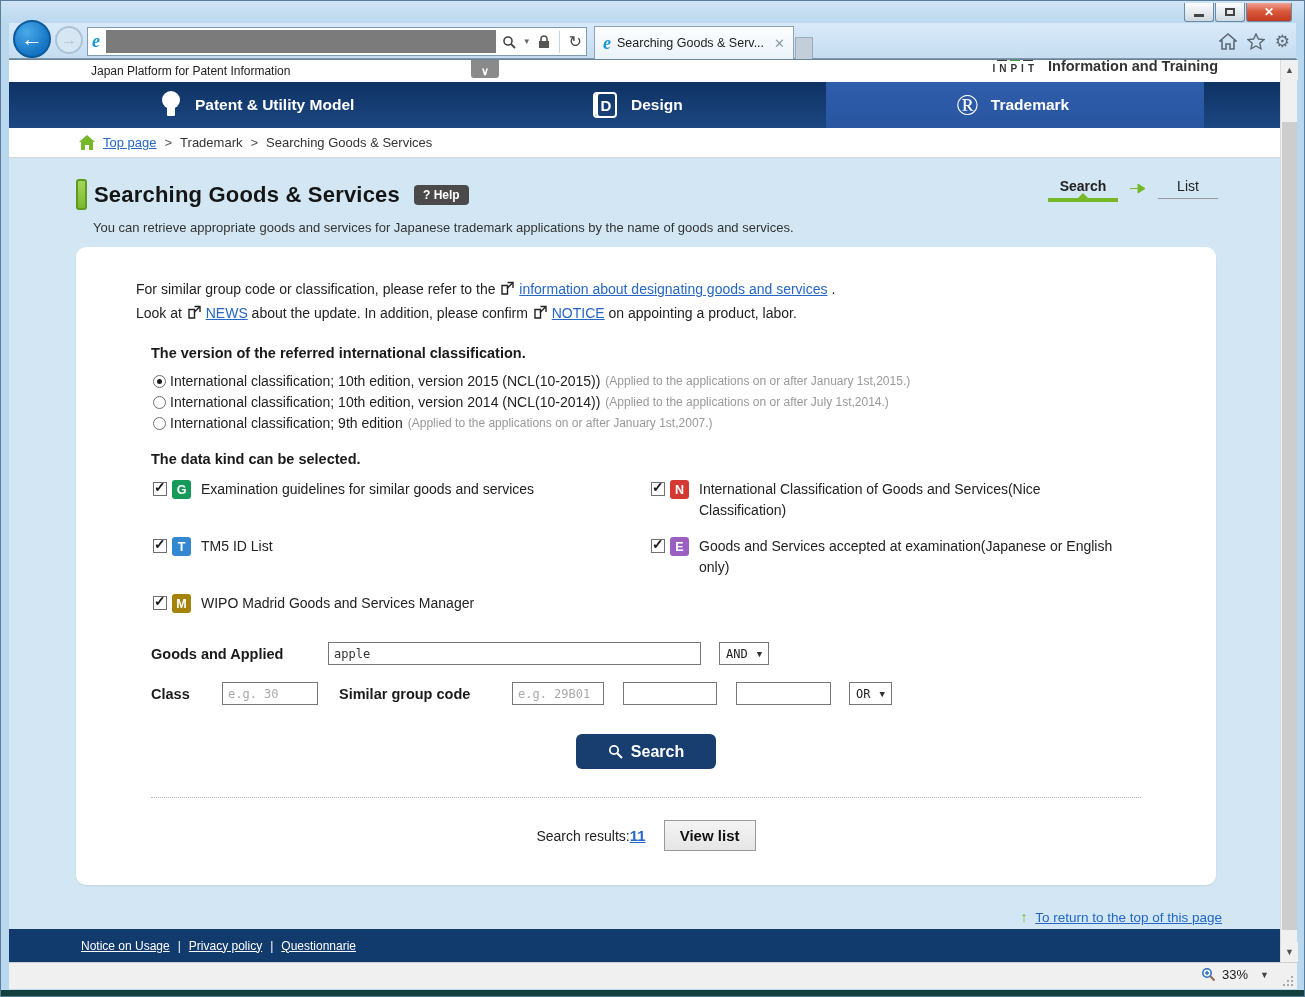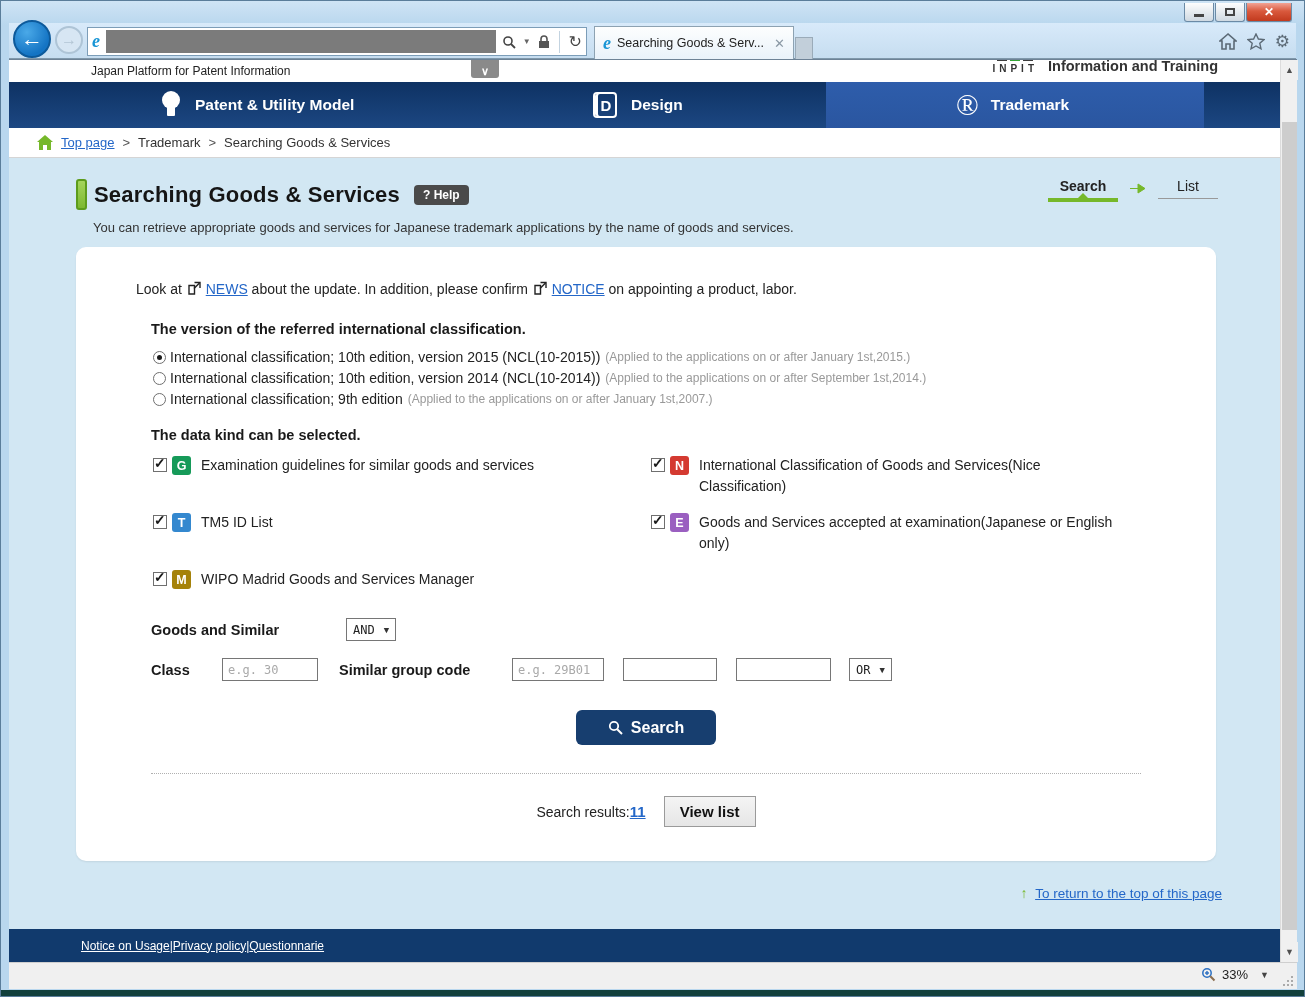--- a/index.html
+++ b/index.html
@@ -63,21 +63,21 @@
   .nav-design { left:584px; }
   .nav-trademark-seg { position:absolute; left:817px; top:0; width:378px; height:46px; background:linear-gradient(180deg,#2e5dab,#2a56a0); }
   .nav-trademark { left:130px; position:absolute; top:0; height:46px; display:flex; align-items:center; gap:12px; color:#fff; font-size:15.5px; font-weight:bold; }
   .bulb { position:relative; width:20px; height:28px; }
   .bulb:before { content:""; position:absolute; left:1px; top:0; width:18px; height:18px; border-radius:50%; background:#fff; }
   .bulb:after { content:""; position:absolute; left:6px; top:16px; width:8px; height:9px; background:#fff; border-radius:1px; }
   .d-icon { width:24px; height:26px; border:2px solid #fff; border-radius:4px; display:flex; align-items:center; justify-content:center; font-size:15px; font-weight:bold; color:#fff; box-shadow:inset 3px 0 0 #fff; padding-left:2px; }
   .r-icon { font-size:30px; line-height:30px; color:#fff; font-weight:normal; font-family:"Liberation Serif",serif; }
 
   
-  .breadcrumb { height:30px; background:#fff; border-bottom:1px solid #d5d5d5; display:flex; align-items:center; gap:8px; padding-left:28px; font-size:13px; color:#333; flex:none; }
+  .breadcrumb { height:30px; background:#fff; border-bottom:1px solid #d5d5d5; display:flex; align-items:center; gap:8px; padding-left:70px; font-size:13px; color:#333; flex:none; }
   .breadcrumb a { color:#2467c8; text-decoration:underline; }
   .crumb-sep { color:#555; }
 
   
   .content { flex:1; display:flex; flex-direction:column; position:relative; }
   .title-row { margin:21px 0 0 67px; display:flex; align-items:center; height:31px; }
   .green-bar { width:11px; height:31px; background:linear-gradient(180deg,#a5d55c,#7cb82f); border:2px solid #5d9c1c; border-radius:3px; margin-right:7px; }
   .page-title { font-size:22px; font-weight:bold; color:#151515; letter-spacing:0.2px; }
   .help-btn { margin-left:14px; background:#4a4a4a; color:#fff; font-size:12px; border-radius:4px; padding:3px 9px; font-weight:bold; }
   .steps { position:absolute; right:62px; top:20px; display:flex; align-items:flex-start; gap:12px; }
@@ -132,21 +132,21 @@
   .dotted-div { border-top:1px dotted #b0b0b0; margin:28px 15px 0; }
   .results-row { display:flex; justify-content:center; align-items:center; margin-top:22px; }
   .results-label { font-size:14px; color:#222; }
   .results-count { font-size:15px; font-weight:bold; color:#2467c8; text-decoration:underline; margin-right:18px; }
   .viewlist-btn { width:92px; height:31px; background:linear-gradient(180deg,#f4f4f4,#e6e6e6); border:1px solid #9a9a9a; font-size:15px; font-weight:bold; color:#111; display:flex; align-items:center; justify-content:center; }
 
   .backtop-row { margin:24px 58px 0 0; text-align:right; font-size:13.5px; }
   .backtop-row a { color:#2467c8; }
   .up-arrow { color:#76b82a; font-weight:bold; font-size:14px; margin-right:4px; }
 
-  .footer { margin-top:auto; height:33px; background:#113a6d; display:flex; align-items:center; padding-left:72px; font-size:12px; }
+  .footer { margin-top:auto; height:33px; background:#113a6d; display:flex; align-items:center; padding-left:72px; gap:8px; font-size:12px; }
   .footer a { color:#fff; }
   .foot-sep { color:#fff; }
 
   .statusbar { height:27px; background:#f0f0f0; border-top:1px solid #cfcfcf; position:relative; flex:none; }
   .zoom-ctl { position:absolute; right:28px; top:4px; display:flex; align-items:center; gap:6px; font-size:13px; color:#222; }
   .zoom-chev { font-size:9px; color:#444; margin-left:6px; }
   .grip { position:absolute; right:4px; bottom:3px; width:10px; height:10px; background:
     radial-gradient(circle at 9px 1px,#aaa 1.2px,transparent 1.5px),
     radial-gradient(circle at 9px 5px,#aaa 1.2px,transparent 1.5px),
     radial-gradient(circle at 5px 5px,#aaa 1.2px,transparent 1.5px),
@@ -284,20 +284,30 @@
               <span class="step-under-gray"></span>
             </span>
           </div>
 
           <div class="subtitle">You can retrieve appropriate goods and services for Japanese trademark applications by the name of goods and services.</div>
 
           <div class="panel">
 
             <div class="intro">
               <p>
+                <span>For similar group code or classification, please refer to the</span>
+                <svg class="ext-ico" width="14" height="14" viewBox="0 0 14 14">
+                    <path d="M2 4.5h5.5V13H2z" fill="none" stroke="#222" stroke-width="1.4"></path>
+                    <path d="M7.5 1.5H13v5.5" fill="none" stroke="#222" stroke-width="1.4"></path>
+                    <path d="M12.5 2 7 7.5" stroke="#222" stroke-width="1.4"></path>
+                  </svg>
+                <a href="#">information about designating goods and services</a>
+                <span>.</span>
+              </p>
+              <p>
                 <span>Look at</span>
                 <svg class="ext-ico" width="14" height="14" viewBox="0 0 14 14">
                     <path d="M2 4.5h5.5V13H2z" fill="none" stroke="#222" stroke-width="1.4"></path>
                     <path d="M7.5 1.5H13v5.5" fill="none" stroke="#222" stroke-width="1.4"></path>
                     <path d="M12.5 2 7 7.5" stroke="#222" stroke-width="1.4"></path>
                   </svg>
                 <a href="#">NEWS</a>
                 <span>about the update. In addition, please confirm</span>
                 <svg class="ext-ico" width="14" height="14" viewBox="0 0 14 14">
                     <path d="M2 4.5h5.5V13H2z" fill="none" stroke="#222" stroke-width="1.4"></path>
@@ -312,21 +322,21 @@
             <div class="section-h">The version of the referred international classification.</div>
 
             <div class="radio-row">
               <span class="radio on"></span>
               <span class="radio-label">International classification; 10th edition, version 2015 (NCL(10-2015))</span>
               <span class="radio-note">(Applied to the applications on or after January 1st,2015.)</span>
             </div>
             <div class="radio-row">
               <span class="radio"></span>
               <span class="radio-label">International classification; 10th edition, version 2014 (NCL(10-2014))</span>
-              <span class="radio-note">(Applied to the applications on or after September 1st,2014.)</span>
+              <span class="radio-note">(Applied to the applications on or after July 1st,2014.)</span>
             </div>
             <div class="radio-row">
               <span class="radio"></span>
               <span class="radio-label">International classification; 9th edition</span>
               <span class="radio-note">(Applied to the applications on or after January 1st,2007.)</span>
             </div>
 
             <div class="section-h">The data kind can be selected.</div>
 
             <div class="kind-grid">
@@ -351,21 +361,22 @@
                 <span class="kind-label">Goods and Services accepted at examination(Japanese or English only)</span>
               </div>
               <div class="kind">
                 <span class="checkbox"></span>
                 <span class="badge" style="background:#a5820a">M</span>
                 <span class="kind-label">WIPO Madrid Goods and Services Manager</span>
               </div>
             </div>
 
             <div class="form-row goods">
-              <span class="flabel goods-l">Goods and Similar</span>
+              <span class="flabel goods-l">Goods and Applied</span>
+              <input class="txt goods-input" type="text" value="apple" style="">
               <span class="selectbox and-select">
                 <span>AND</span>
                 <span class="chev">▼</span>
               </span>
             </div>
 
             <div class="form-row class">
               <span class="flabel class-l">Class</span>
               <input class="txt class-input" type="text" placeholder="e.g. 30" style="">
               <span class="flabel simcode-l">Similar group code</span>

